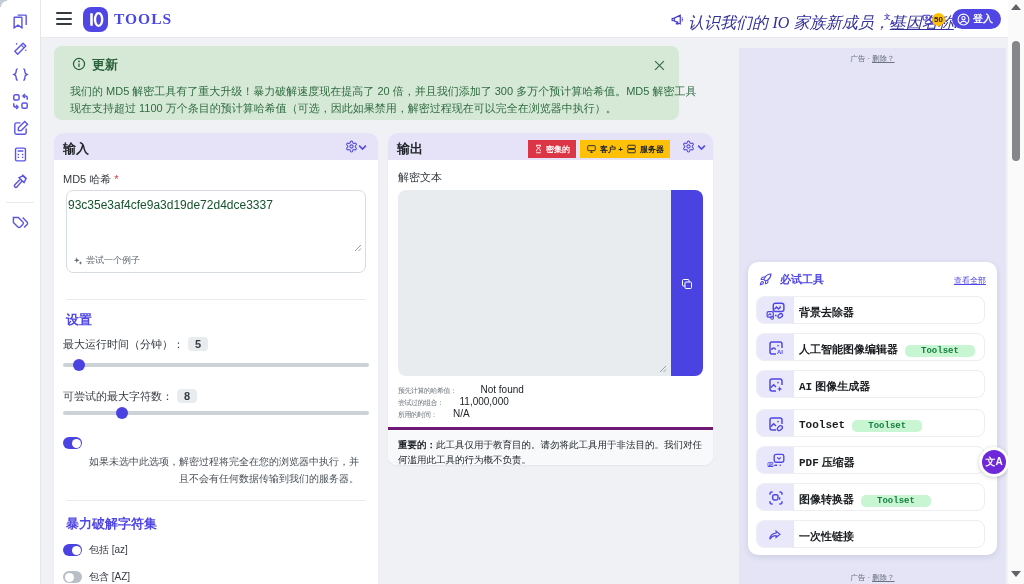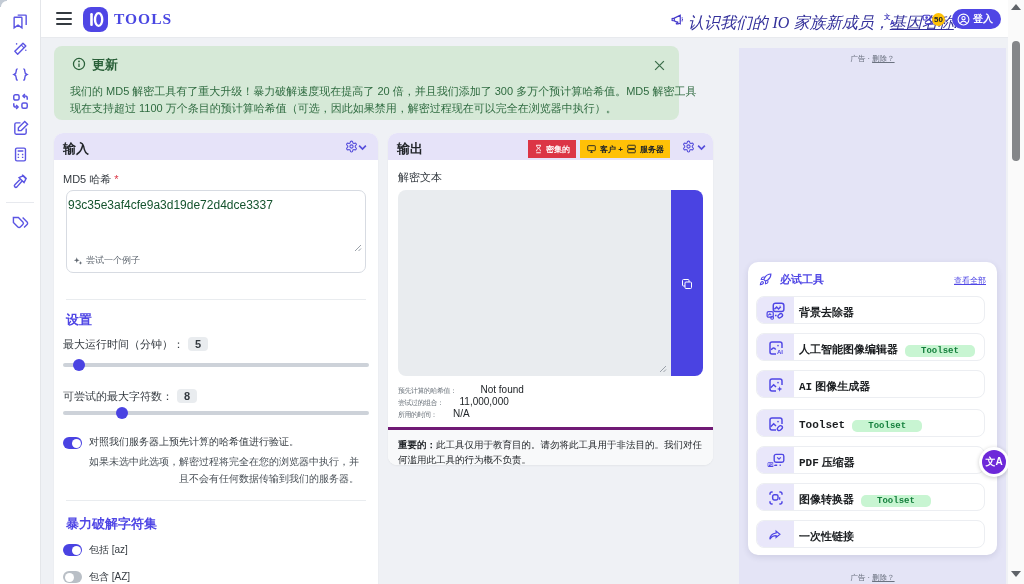--- a/index.html
+++ b/index.html
@@ -241,21 +241,20 @@
   <div class="slider" style="top:230px">
       <div class="th" style="left:10px"></div>
     </div>
   <div class="set-lbl" style="top:256px">可尝试的最大字符数：<span class="badge-num">8</span></div>
   <div class="slider" style="top:278px">
       <div class="th" style="left:53px"></div>
     </div>
   <div class="switch on" style="left:9px; top:304px">
       <div class="kn"></div>
     </div>
-  <div class="sw-txt" style="top:302px">对照我们服务器上预先计算的哈希值进行验证。</div>
   <div class="sw-sub" style="top:320px">如果未选中此选项，解密过程将完全在您的浏览器中执行，并<br>且不会有任何数据传输到我们的服务器。</div>
   <div class="divider" style="top:367px"></div>
   <div class="sec-ttl" style="top:382px">暴力破解字符集</div>
   <div class="switch on" style="left:9px; top:411px">
       <div class="kn"></div>
     </div>
   <div class="sw-txt" style="top:410px">包括 [az]</div>
   <div class="switch off" style="left:9px; top:438px">
       <div class="kn"></div>
     </div>

